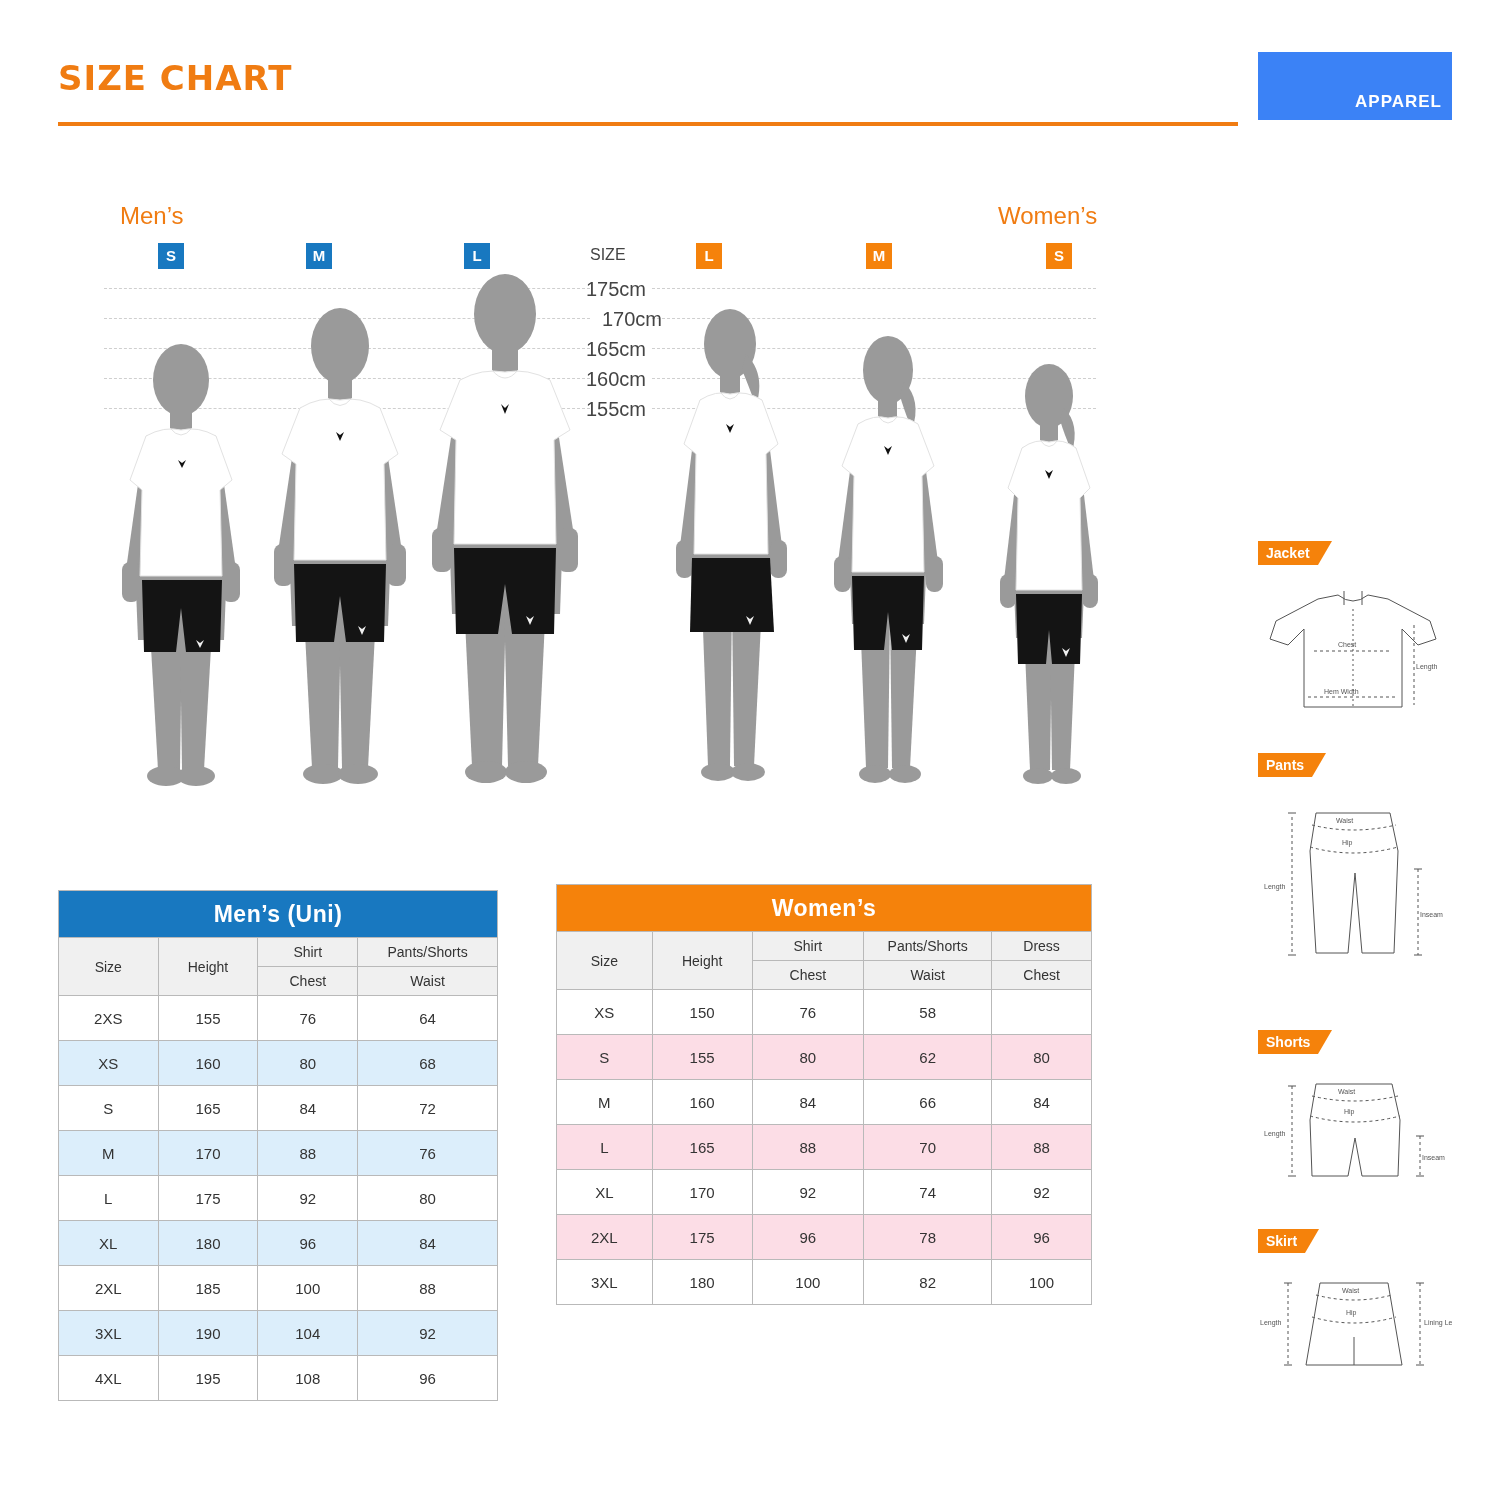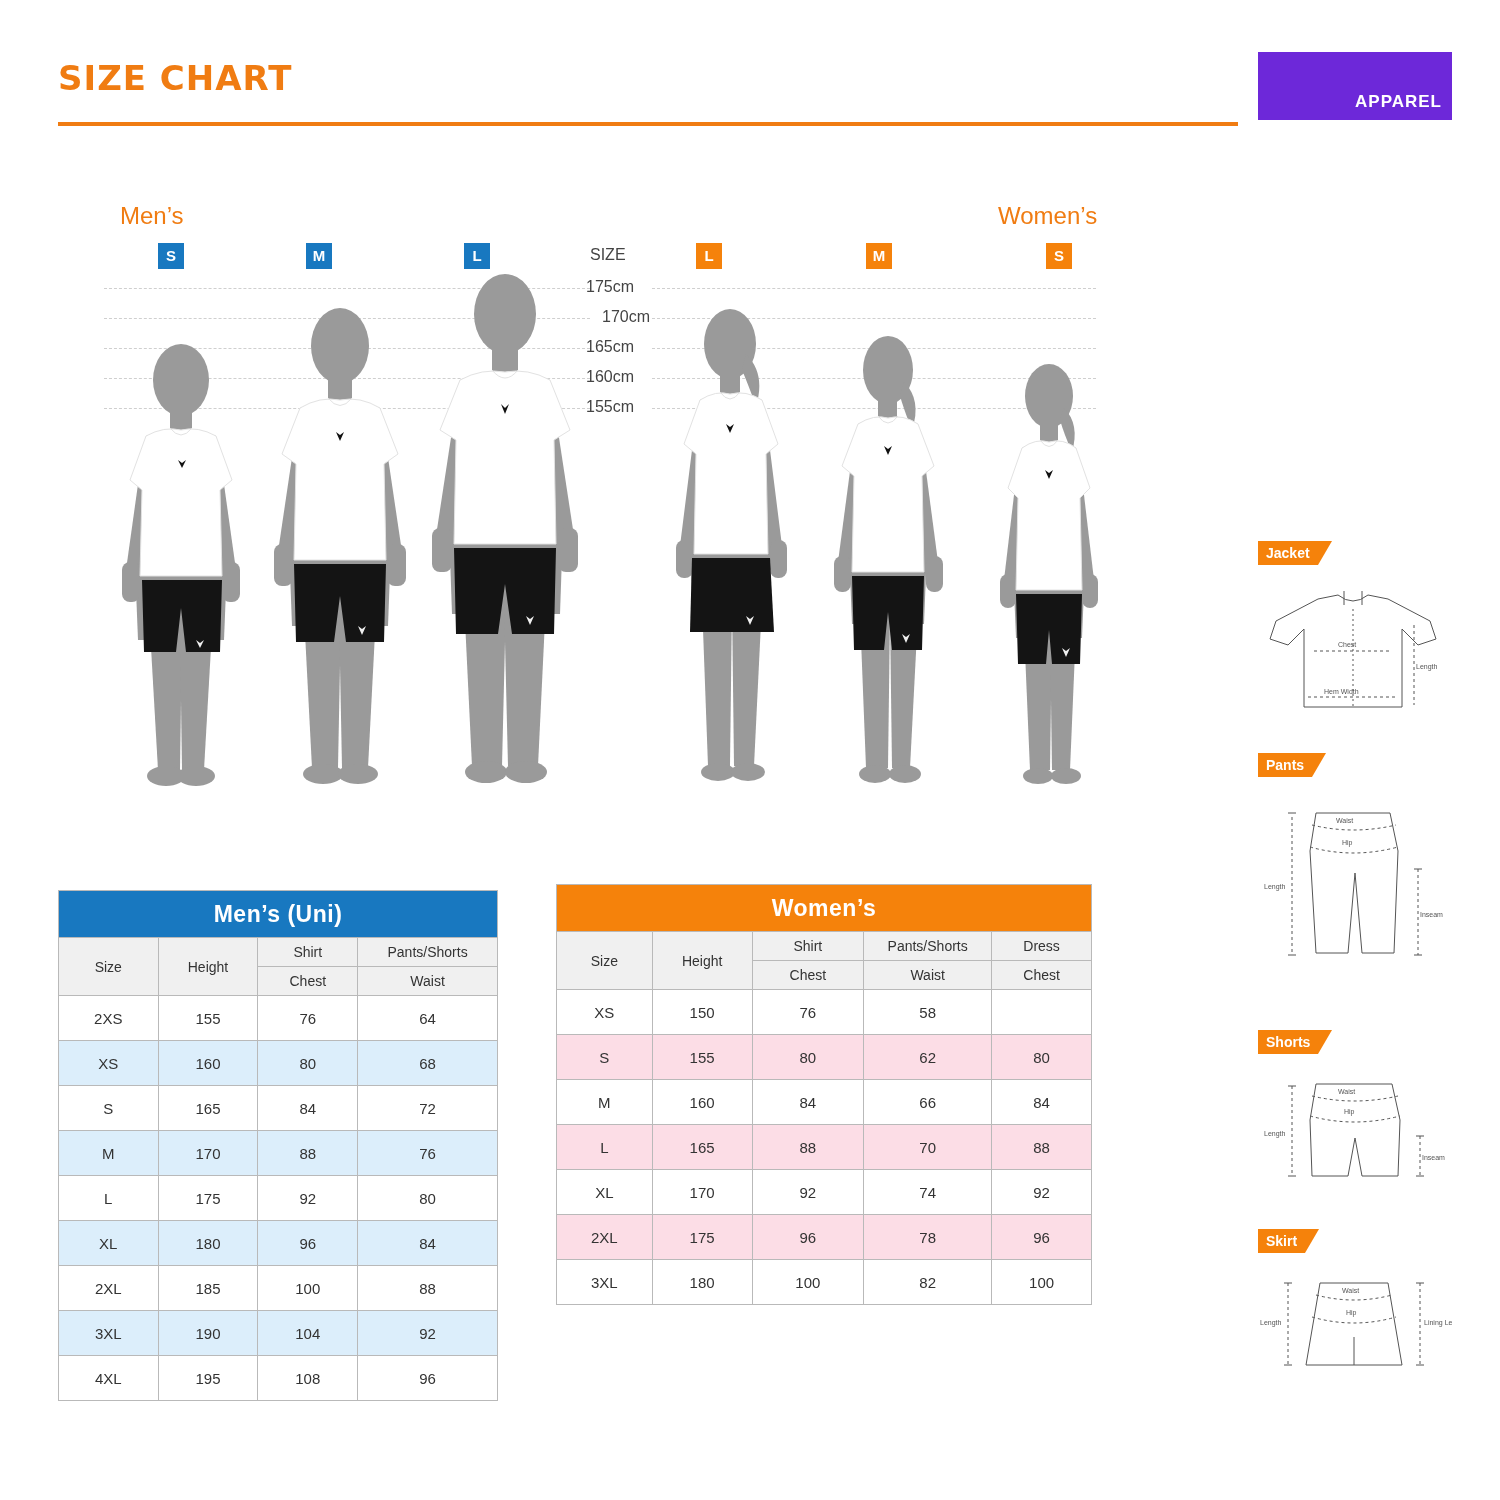--- a/index.html
+++ b/index.html
@@ -17,21 +17,21 @@
   .title{
     position:absolute;left:58px;top:58px;
     font-size:34px;font-weight:bold;color:#F07C12;
     letter-spacing:1px;font-family:"DejaVu Sans",sans-serif;
   }
   .title-rule{
     position:absolute;left:58px;top:122px;width:1180px;height:4px;background:#F07C12;
   }
   .apparel-tab{
     position:absolute;left:1258px;top:52px;width:194px;height:68px;
-    background:#6d28d9;
+    background:#3b82f6;
   }
   .apparel-tab span{
     position:absolute;right:10px;bottom:8px;
     color:#fff;font-weight:bold;font-size:17px;letter-spacing:1px;
   }
 
   
   .fig-area{position:absolute;left:0;top:160px;width:1240px;height:680px;}
   .grp-label{
     position:absolute;font-size:24px;color:#F07C12;font-weight:400;
@@ -41,21 +41,21 @@
 
   .sizebox{
     position:absolute;width:26px;height:26px;color:#fff;font-weight:bold;
     font-size:15px;text-align:center;line-height:26px;
   }
   .sizebox.blue{background:#1878C0;}
   .sizebox.orange{background:#F5820B;}
 
   .size-col{position:absolute;left:590px;top:86px;font-size:16px;color:#444;}
   .hline{position:absolute;height:0;border-top:1px dashed #cfcfcf;}
-  .hlabel{position:absolute;font-size:16px;color:#444;}
+  .hlabel{position:absolute;font-size:20px;color:#444;}
   .person{position:absolute;bottom:0;}
 
   
   .tbl{position:absolute;border-collapse:collapse;font-size:15px;}
   .tbl td,.tbl th{border:1px solid #b9b9b9;text-align:center;padding:0;}
   .tbl .hdr{
     color:#fff;font-size:23px;font-weight:bold;height:46px;letter-spacing:.5px;
   }
   .men-tbl{left:58px;top:890px;width:440px;}
   .men-tbl .hdr{background:#1878C0;}

